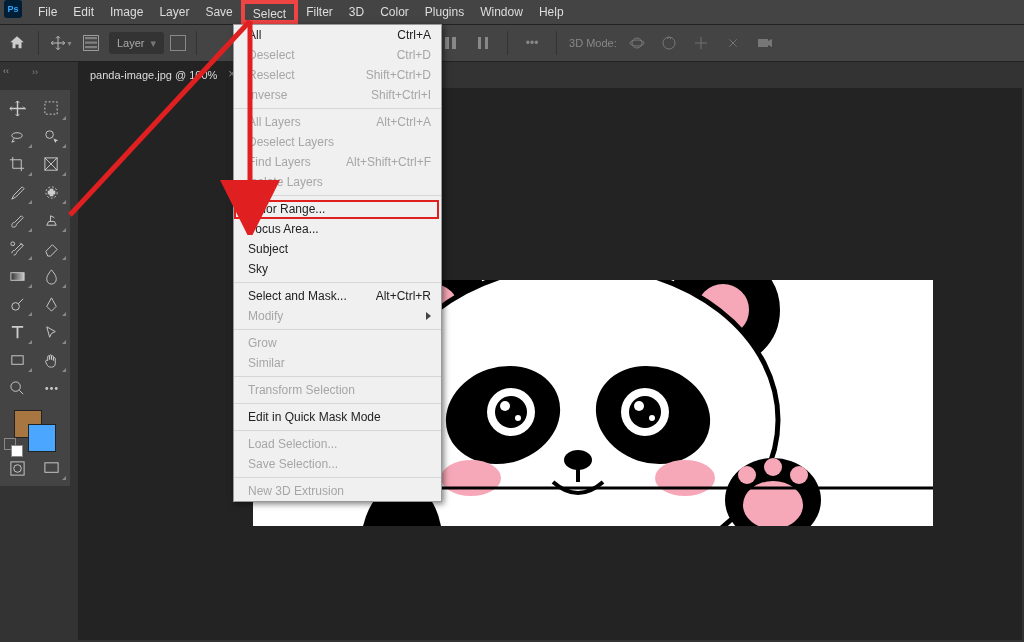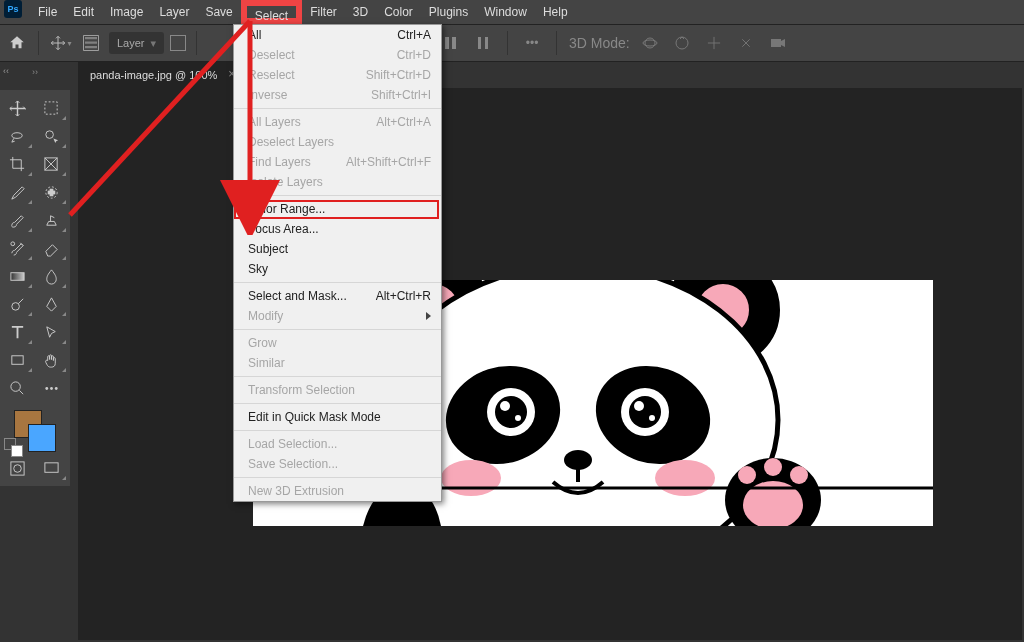--- a/index.html
+++ b/index.html
@@ -1,20 +1,20 @@
 <!DOCTYPE html>
 <html><head>
 <meta charset="utf-8">
 <style>
   html,body{margin:0;padding:0;width:1024px;height:642px;background:#333;font-family:"Segoe UI",Tahoma,sans-serif;font-size:12px;color:#ccc;overflow:hidden;user-select:none}
   
   .menubar{height:24px;background:#444;display:flex;padding:0 4px}
   .ps-logo{width:18px;height:18px;background:#001e36;border-radius:3px;color:#31a8ff;font-weight:bold;font-size:9px;display:flex;align-items:center;justify-content:center;margin-right:8px}
   .menu-item{padding:0 8px;height:24px;line-height:24px;color:#ddd;cursor:default}
-  .menu-item.hl{border:6px solid #ef4444;box-sizing:border-box;line-height:20px}
+  .menu-item.hl{border:4px solid #ef4444;box-sizing:border-box;line-height:20px}
   
   .optbar{height:36px;background:#444;border-top:1px solid #222;border-bottom:1px solid #222;display:flex;align-items:center;padding:0 6px;gap:6px}
   .optsep{width:1px;height:24px;background:#333;margin:0 4px}
   .home-ic{width:22px;height:22px;display:flex;align-items:center;justify-content:center;color:#ccc}
   .opt-btn{width:24px;height:24px;display:flex;align-items:center;justify-content:center;color:#999}
   .opt-pill{height:22px;padding:0 8px;background:#333;border-radius:3px;display:flex;align-items:center;font-size:11px;color:#aaa;gap:6px}
   
   .doctab-strip{position:absolute;left:78px;top:62px;height:26px;display:flex;align-items:center}
   .doctab{background:#232323;height:26px;padding:0 24px 0 12px;display:flex;align-items:center;font-size:11px;color:#ddd;position:relative}
   .doctab .x{position:absolute;right:6px;top:5px;color:#888;font-size:12px}
@@ -108,21 +108,21 @@
       </div>
     <div class="opt-btn">
         <svg width="16" height="16" viewBox="0 0 16 16">
           <rect x="3" y="2" width="3" height="12" fill="#888"></rect>
           <rect x="10" y="2" width="3" height="12" fill="#888"></rect>
         </svg>
       </div>
     <div class="optsep"></div>
     <div class="opt-btn" style="color:#888">•••</div>
     <div class="optsep"></div>
-    <span style="color:#888;font-size:14px">3D Mode:</span>
+    <span style="color:#888;font-size:11px">3D Mode:</span>
     <div class="opt-btn">
         <svg width="16" height="16" viewBox="0 0 16 16" fill="none" stroke="#777">
           <circle cx="8" cy="8" r="5"></circle>
           <ellipse cx="8" cy="8" rx="7" ry="3"></ellipse>
         </svg>
       </div>
     <div class="opt-btn">
         <svg width="16" height="16" viewBox="0 0 16 16" fill="none" stroke="#777">
           <circle cx="8" cy="8" r="6"></circle>
           <path d="M8 2l2 2M8 2l-2 2"></path>

